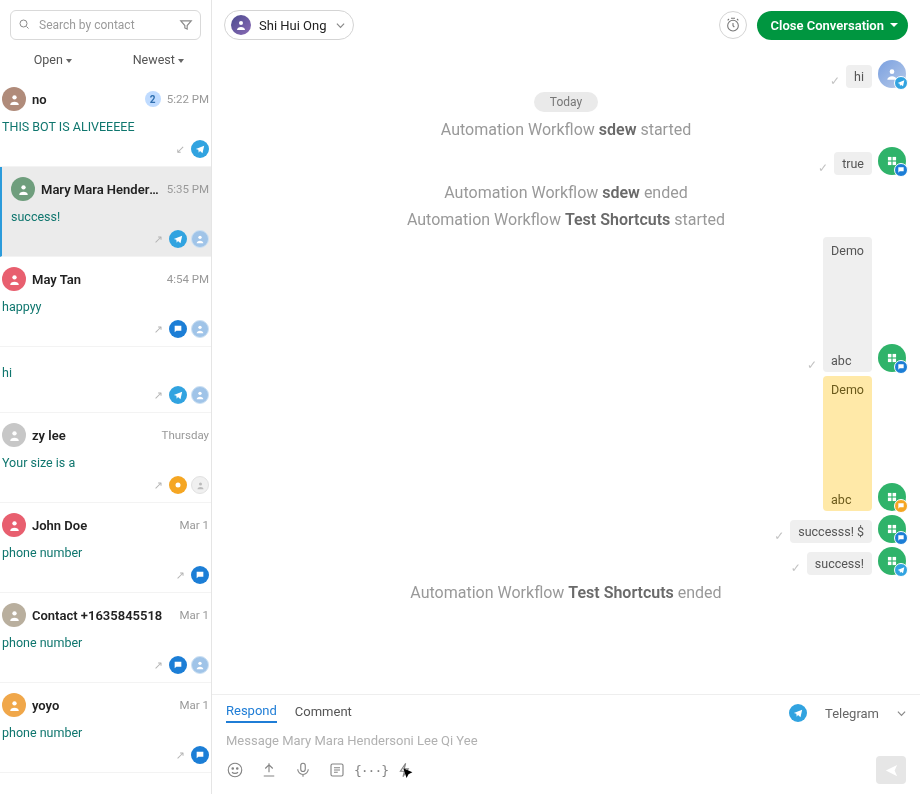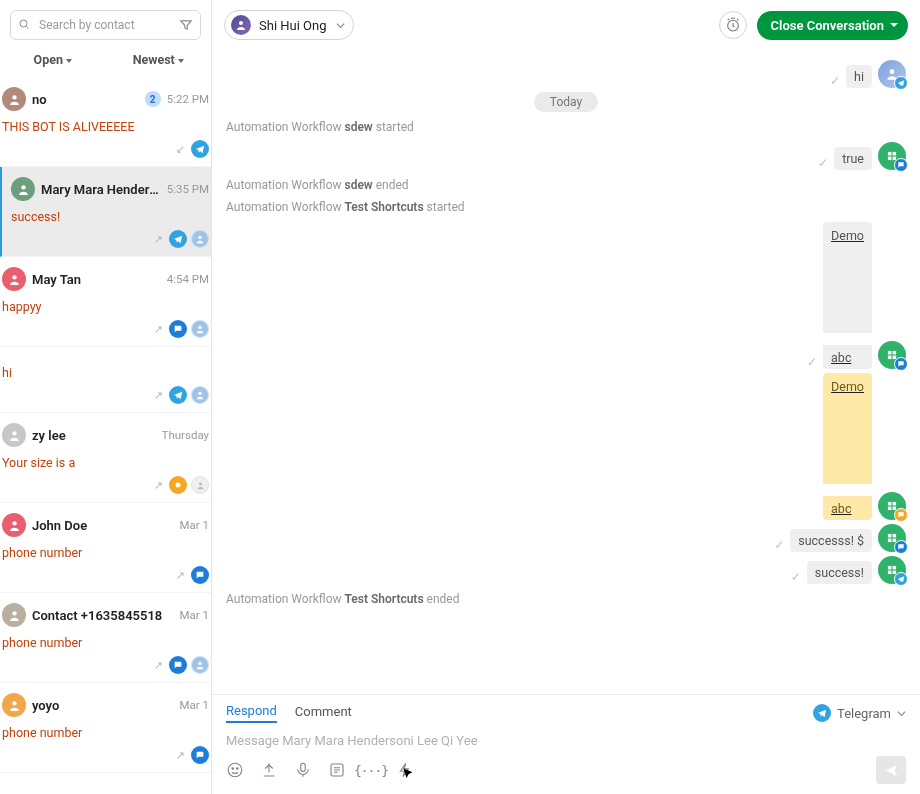--- a/index.html
+++ b/index.html
@@ -4,31 +4,31 @@
 <style>
   * { box-sizing: border-box; margin: 0; padding: 0; font-family: -apple-system, BlinkMacSystemFont, "Segoe UI", Roboto, sans-serif; }
   body { width: 920px; height: 794px; overflow: hidden; display: flex; background: #fff; color: #222; font-size: 13px; }
   .sidebar { width: 212px; border-right: 1px solid #e5e5e5; display: flex; flex-direction: column; }
   .search-row { padding: 10px 10px 6px; position: relative; }
   .search { width: 100%; height: 30px; border: 1px solid #d9d9d9; border-radius: 6px; padding: 0 28px 0 28px; font-size: 12px; color: #444; background: #fff; }
   .search::placeholder { color: #9b9b9b; }
   .search-icon { position: absolute; left: 18px; top: 18px; width: 12px; height: 12px; color: #8a8a8a; }
   .filter-icon { position: absolute; right: 18px; top: 18px; width: 14px; height: 14px; color: #8a8a8a; }
   .filters { display: flex; padding: 6px 0 10px; }
-  .filters > div { flex: 1; text-align: center; font-size: 12.5px; font-weight: 700; color: #555; cursor: pointer; }
+  .filters > div { flex: 1; text-align: center; font-size: 12.5px; font-weight: 400; color: #555; cursor: pointer; }
   .caret { display: inline-block; margin-left: 3px; width: 0; height: 0; border-left: 3.5px solid transparent; border-right: 3.5px solid transparent; border-top: 4px solid #666; vertical-align: middle; }
   .conv-list { flex: 1; overflow-y: auto; }
   .conv { padding: 10px 2px 8px; border-bottom: 1px solid #f3f3f3; cursor: pointer; position: relative; }
   .conv.active { background: #ebebeb; border-left: 2px solid #2b9bdb; padding-left: 9px; }
   .conv .row1 { display: flex; align-items: center; gap: 6px; }
   .avatar { width: 24px; height: 24px; border-radius: 50%; flex-shrink: 0; display: flex; align-items: center; justify-content: center; font-size: 11px; color: #fff; }
   .conv-name { font-weight: 600; font-size: 13px; flex: 1; white-space: nowrap; overflow: hidden; text-overflow: ellipsis; }
   .conv-time { font-size: 11.5px; color: #999; }
   .badge { min-width: 16px; height: 16px; border-radius: 8px; background: #bfdbff; color: #2f6fb0; font-size: 10px; font-weight: 700; display: inline-flex; align-items: center; justify-content: center; padding: 0 4px; }
-  .conv-preview { font-size: 12.5px; color: #c2410c; margin-top: 8px; }
+  .conv-preview { font-size: 12.5px; color: #0f766e; margin-top: 8px; }
   .conv-meta { display: flex; justify-content: flex-end; align-items: center; gap: 4px; margin-top: 6px; }
   .mini-arrow { color: #b4b4b4; font-size: 11px; margin-right: 2px; }
   .mini-icon { width: 18px; height: 18px; border-radius: 50%; display: inline-flex; align-items: center; justify-content: center; font-size: 10px; color: #fff; }
   .ic-telegram { background: #31a3e0; }
   .ic-sms { background: #1c7ed6; }
   .ic-yellow { background: #f5a623; }
   .ic-user { background: #a0c4e8; border: 1px solid #cde1f3; }
   .ic-gray { background: #f0f0f0; color:#999; border:1px solid #e1e1e1; }
 
   .main { flex: 1; display: flex; flex-direction: column; }
@@ -36,44 +36,44 @@
   .assignee-pill { display: inline-flex; align-items: center; gap: 8px; border: 1px solid #d4d4d4; border-radius: 16px; padding: 4px 26px 4px 6px; background: #fff; position: relative; font-size: 13px; cursor: pointer; }
   .assignee-pill .a-avatar { width: 20px; height: 20px; border-radius: 50%; background: linear-gradient(135deg,#4b4b8f,#8b6bb5); display:flex; align-items:center; justify-content:center;}
   .assignee-pill .pcaret { position: absolute; right: 8px; color: #888; }
   .top-spacer { flex: 1; }
   .timer-btn { width: 28px; height: 28px; border: 1px solid #d4d4d4; border-radius: 50%; display: flex; align-items: center; justify-content: center; color: #777; margin-right: 10px; cursor:pointer;}
   .close-btn { background: #009640; color: #fff; border: none; border-radius: 18px; padding: 7px 24px 7px 14px; font-size: 13px; font-weight: 600; position: relative; cursor:pointer;}
   .close-btn::after { content:""; position:absolute; right:10px; top:50%; margin-top:-2px; border-left:4px solid transparent; border-right:4px solid transparent; border-top:4px solid #fff;}
 
   .chat { flex: 1; overflow-y: auto; padding: 6px 14px 10px; }
   .date-pill { margin: 0 auto 6px; width: max-content; background: #eaeaea; color: #777; font-size: 12px; padding: 3px 16px; border-radius: 14px; }
-  .sys-line { color: #999; font-size: 12px; margin: 8px 0; }
+  .sys-line { text-align: center; color: #999; font-size: 16px; margin: 8px 0; }
   .sys-line b { color: #6a6a6a; font-weight: 600; }
   .msg-row { display: flex; justify-content: flex-end; align-items: flex-end; gap: 6px; margin: 4px 0; }
   .tick { color: #c3c3c3; font-size: 12px; }
   .bubble { background: #efefef; border-radius: 4px; padding: 4px 8px; font-size: 12.5px; color: #555; max-width: 460px; }
   .bubble.tall { padding: 6px 8px; }
   .msg-group { display:flex; justify-content:flex-end; align-items:flex-end; gap:6px; margin:4px 0;}
-  .stack { display:flex; flex-direction:column; gap:12px;text-decoration:underline; }
+  .stack { display:flex; flex-direction:column; gap:0; }
   .stack .bubble.top { border-radius: 4px 4px 0 0; padding-bottom: 90px; }
   .stack .bubble.bot { border-radius: 0 0 4px 4px; border-top: 1px solid rgba(0,0,0,0); }
   .stack.yellow .bubble { background: #ffe9a8; color: #6b5a1b; }
   .chat-avatar { width: 28px; height: 28px; border-radius: 50%; display:flex; align-items:center; justify-content:center; position: relative; flex-shrink:0; }
   .chat-avatar .ov { position:absolute; right:-2px; bottom:-2px; width:14px; height:14px; border-radius:50%; border:1px solid #fff; display:flex; align-items:center; justify-content:center; }
   .av-bot { background:#2fb36a; }
   .av-user { background: linear-gradient(135deg,#7aa0e0,#b6c9e8); }
   .sms-ov { background:#1c7ed6; }
   .tg-ov  { background:#31a3e0; }
   .yl-ov  { background:#f5a623; }
 
   .composer { border-top: 1px solid #eee; padding: 8px 14px 10px; display:flex; flex-direction:column; gap:8px;}
   .ctabs   { display:flex; align-items:center; gap:18px; font-size:13px; }
   .ctab    { color:#555; cursor:pointer; padding-bottom:3px; }
   .ctab.active { color:#1f7dd6; border-bottom:2px solid #1f7dd6; }
-  .channel-pick { margin-left:auto; display:flex; align-items:center; gap:6px; color:#666; font-size:13px; cursor:pointer;}
+  .channel-pick { margin-left:auto; display:flex; align-items:center; gap:18px; color:#666; font-size:13px; cursor:pointer;}
   .msg-input { border:none; outline:none; font-size:13px; color:#444; width:100%; padding:2px 0 0;}
   .msg-input::placeholder { color:#b1b1b1; }
   .toolbar { display:flex; align-items:center; gap:16px; color:#8a8a8a; font-size:15px; }
   .toolbar .tbtn { width:18px; height:18px; display:flex; align-items:center; justify-content:center; cursor:pointer; color:#848484;}
   .send-btn { margin-left:auto; width:30px; height:28px; border-radius:4px; background:#e6e6e6; display:flex; align-items:center; justify-content:center; color:#fff; cursor:pointer;}
   svg { display:block; }
 </style>
 </head>
 <body>
 

